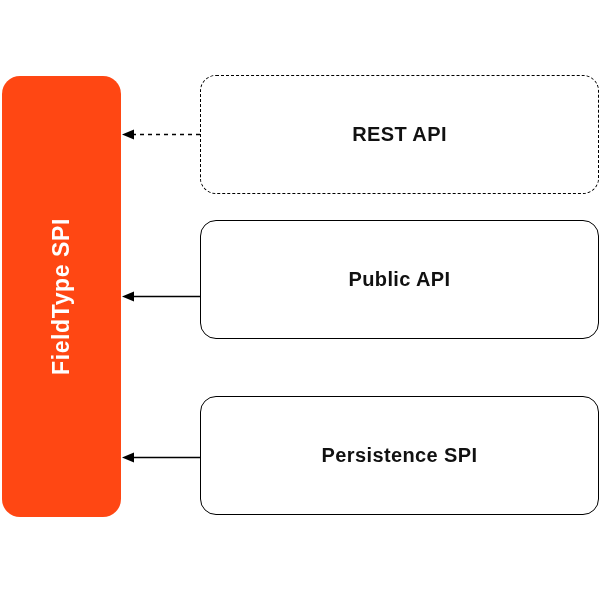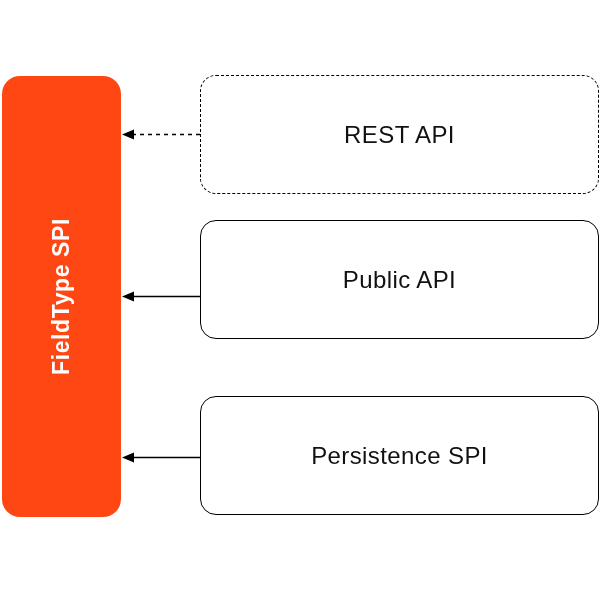--- a/index.html
+++ b/index.html
@@ -50,22 +50,22 @@
     border-radius: 16px;
     display: flex;
     align-items: center;
     justify-content: center;
   }
   .node.dashed {
     border-style: dashed;
   }
   .node-label {
     color: var(--node-text, #111111);
-    font-size: 24px;
-    font-weight: 400;
+    font-size: 20px;
+    font-weight: 700;
     letter-spacing: 0.4px;
   }
   #node-rest        { top: 75px;  }
   #node-public      { top: 220px; }
   #node-persistence { top: 396px; }
   svg.arrows {
     position: absolute;
     inset: 0;
     pointer-events: none;
   }

